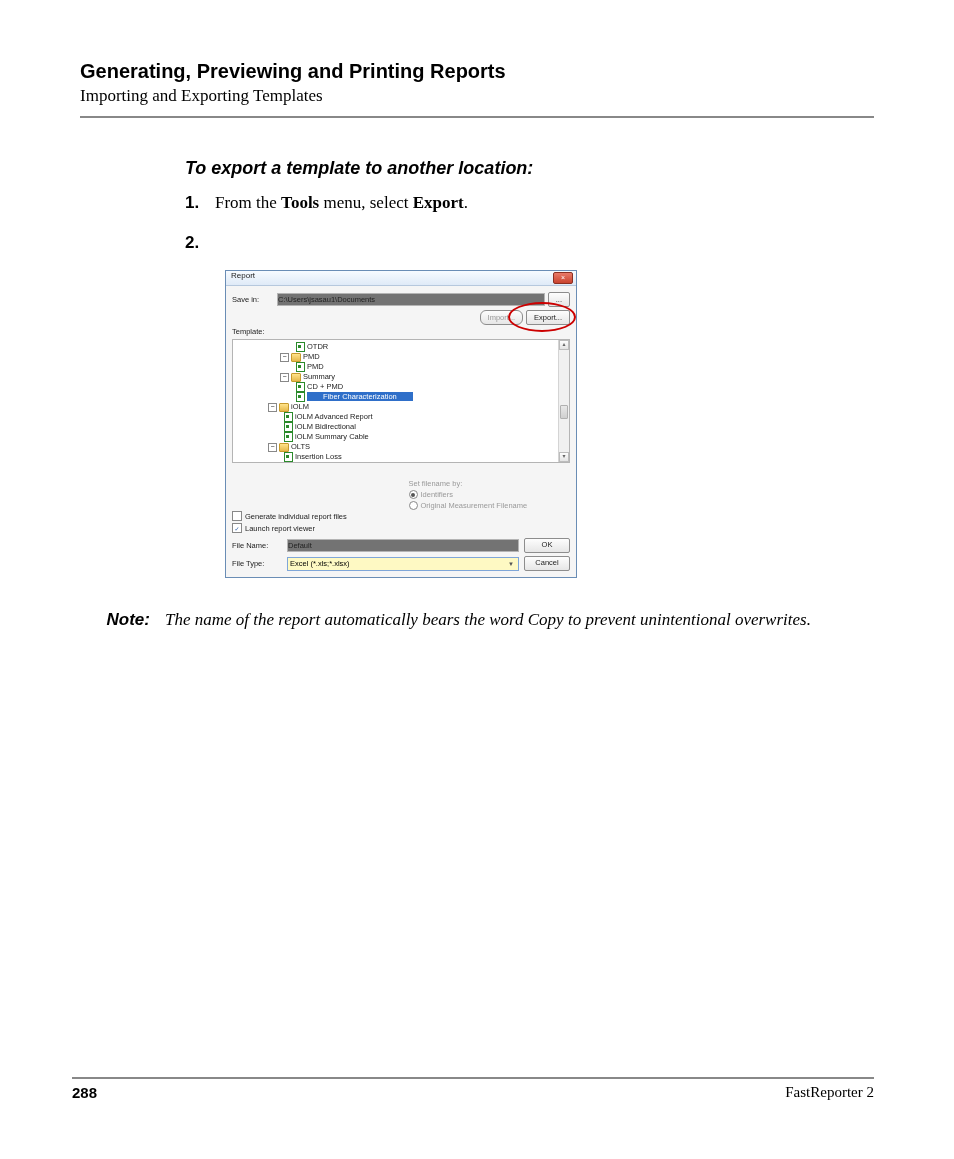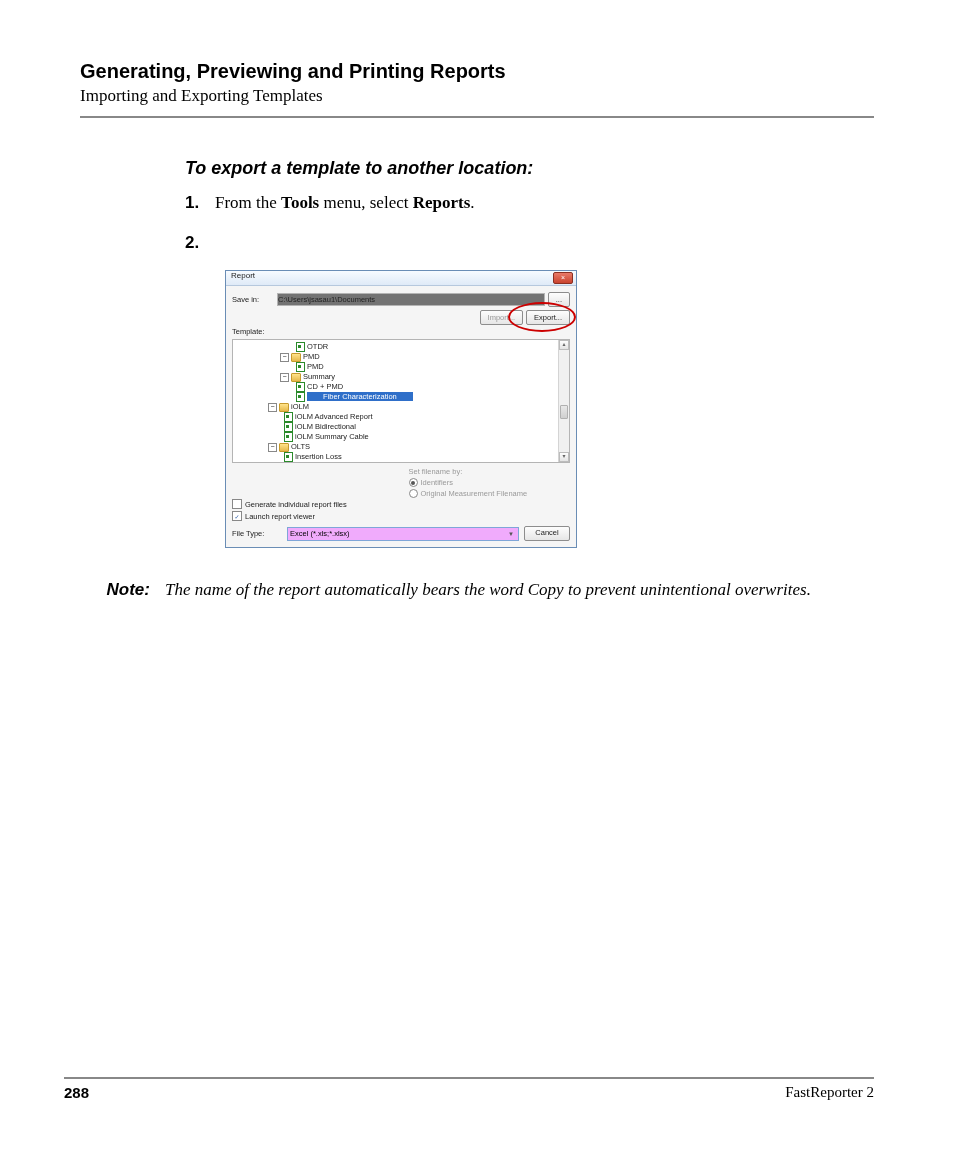--- a/index.html
+++ b/index.html
@@ -146,21 +146,21 @@
     border: 2.5px solid #cc0000;
     border-radius: 50%;
     pointer-events: none;
   }
   .tree-box {
     border: 1px solid #b4b4b4;
     background: #fff;
     height: 122px;
     position: relative;
     overflow: hidden;
-    margin-bottom: 4px;
+    margin-bottom: 16px;
   }
   .tree {
     padding: 2px 2px 2px 35px;
     font-size: 7.5px;
     line-height: 10px;
   }
   .tn { white-space: nowrap; }
   .tn .minus {
     display:inline-block;
     width:7px;height:7px;
@@ -190,28 +190,28 @@
     position:absolute;right:0;top:0;bottom:0;width:10px;
     background:#f0f0f0;border-left:1px solid #d4d4d4;
   }
   .scroll-up,.scroll-down{position:absolute;left:0;width:10px;height:10px;background:linear-gradient(#fdfdfd,#e4e4e4);border:1px solid #bcbcbc;box-sizing:border-box;font-size:6px;text-align:center;line-height:7px;color:#666;}
   .scroll-up{top:0;} .scroll-down{bottom:0;}
   .scroll-thumb{position:absolute;left:1px;top:65px;width:8px;height:14px;background:linear-gradient(#e8e8e8,#cfcfcf);border:1px solid #b0b0b0;box-sizing:border-box;border-radius:1px;}
   .chk-row{font-size:7.5px;margin-bottom:2px;display:flex;align-items:center;}
   .chk{width:8px;height:8px;border:1px solid #888;background:#fff;margin-right:3px;display:inline-flex;align-items:center;justify-content:center;font-size:6px;color:#2457a5;}
   .radio{width:7px;height:7px;border:1px solid #888;border-radius:50%;background:#fff;margin-right:3px;display:inline-block;position:relative;}
   .radio.on::after{content:"";position:absolute;left:1.5px;top:1.5px;width:4px;height:4px;background:#555;border-radius:50%;}
-  .disabled{color:#9a9a9a;}
+  .disabled{color:#9a9a9a;border-radius:6px;}
   .two-col {display:flex;gap:15px;}
   .col-l{flex:1;margin-top:32px;}
   .col-r{flex:1;}
   .bottom-row {display:flex;align-items:center;margin-top:3px;}
   .bottom-row .lbl{width:55px;}
   .drop {
-    flex:1;height:12px;border:1px solid #7fa6d8;background:#f0abfc;display:flex;align-items:center;justify-content:space-between;padding:0 2px;font-size:7.5px;color:#000;
+    flex:1;height:12px;border:1px solid #7fa6d8;background:#fef9c3;display:flex;align-items:center;justify-content:space-between;padding:0 2px;font-size:7.5px;color:#000;
   }
   .drop .arrow{width:10px;text-align:center;color:#555;font-size:6px;}
   .btn-ok, .btn-cancel {
     width:44px;height:13px;border:1px solid #8d8d8d;background:linear-gradient(#fdfdfd,#e6e6e6);border-radius:2px;font-size:7.5px;text-align:center;line-height:11px;margin-left:5px;
   }
   
   .note-row {
     display: flex;
     margin-top: 25px;
     font-size: 17px;
@@ -224,21 +224,21 @@
     width: 70px;
     flex: 0 0 70px;
     text-align: right;
     padding-right: 15px;
   }
   .note-body { font-style: italic; flex:1; padding-right:25px;}
   
   .footer {
     position: absolute;
     bottom: 58px;
-    left: 64px;
+    left: 72px;
     right: 80px;
   }
   .hr-bot {
     border:none;border-top:2px solid #888;margin:0 0 5px 0;
   }
   .foot-row {display:flex;justify-content:space-between;font-size:15px;}
   .page-no{font-family: Arial, Helvetica, sans-serif;font-weight:bold;}
   .prod{font-family: Georgia, serif;}
 </style>
 </head>
@@ -248,21 +248,21 @@
   <div class="chapter-title">Generating, Previewing and Printing Reports</div>
   <div class="section-title">Importing and Exporting Templates</div>
   <hr class="hr-top">
 
   <div class="content">
     <div class="proc-heading">To export a template to another location:</div>
     <ol class="steps">
       <li>
         <span class="num">1.</span>
         <span>
-          <span>From the </span><span class="b">Tools</span><span> menu, select </span><span class="b">Reports</span><span>.</span>
+          <span>From the </span><span class="b">Tools</span><span> menu, select </span><span class="b">Export</span><span>.</span>
         </span>
       </li>
       <li>
         <span class="num">2.</span>
       </li>
     </ol>
 
     <div class="dialog-wrap">
       <div class="dlg">
         <div class="dlg-titlebar">
@@ -325,20 +325,25 @@
                   <span>Identifiers</span>
                 </div>
               <div class="chk-row">
                   <span class="radio"></span>
                   <span>Original Measurement Filename</span>
                 </div>
             </div>
           </div>
 
           <div class="bottom-row">
+            <span class="lbl">File Name:</span>
+            <span class="txt-in">Default</span>
+            <span class="btn-ok">OK</span>
+          </div>
+          <div class="bottom-row">
             <span class="lbl">File Type:</span>
             <span class="drop">
               <span>Excel (*.xls;*.xlsx)</span>
               <span class="arrow">▼</span>
             </span>
             <span class="btn-cancel">Cancel</span>
           </div>
         </div>
       </div>
     </div>

